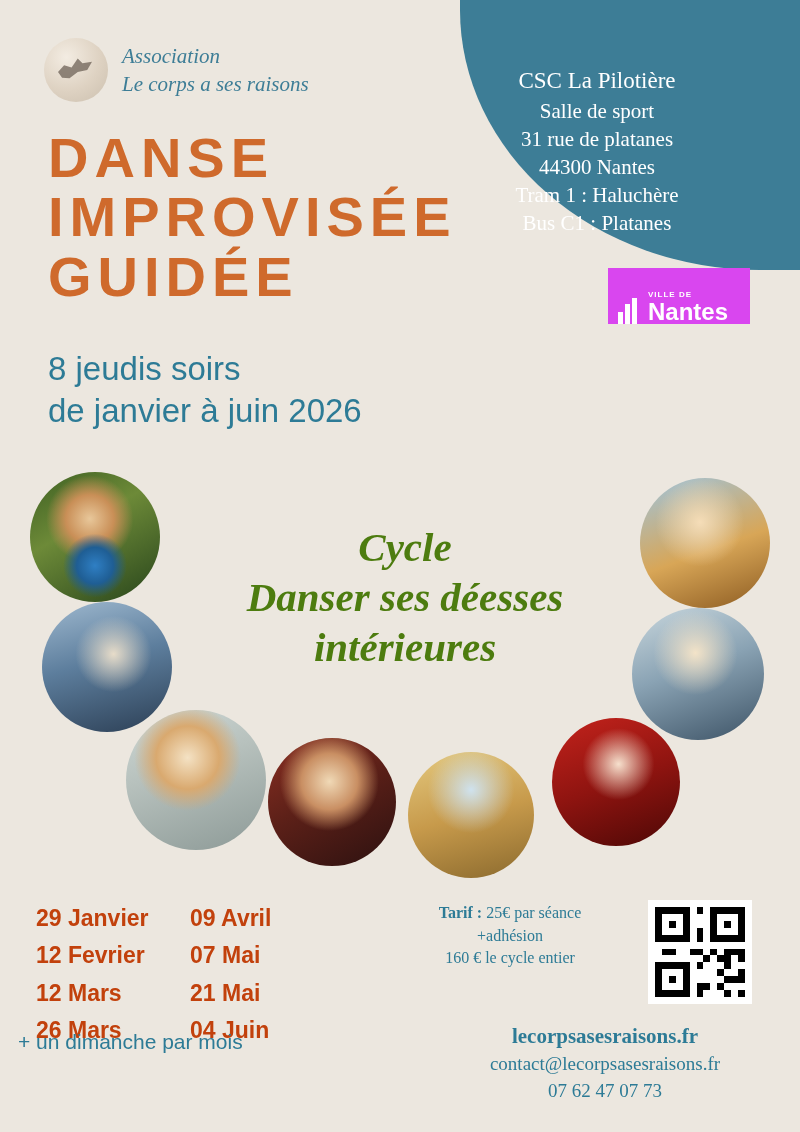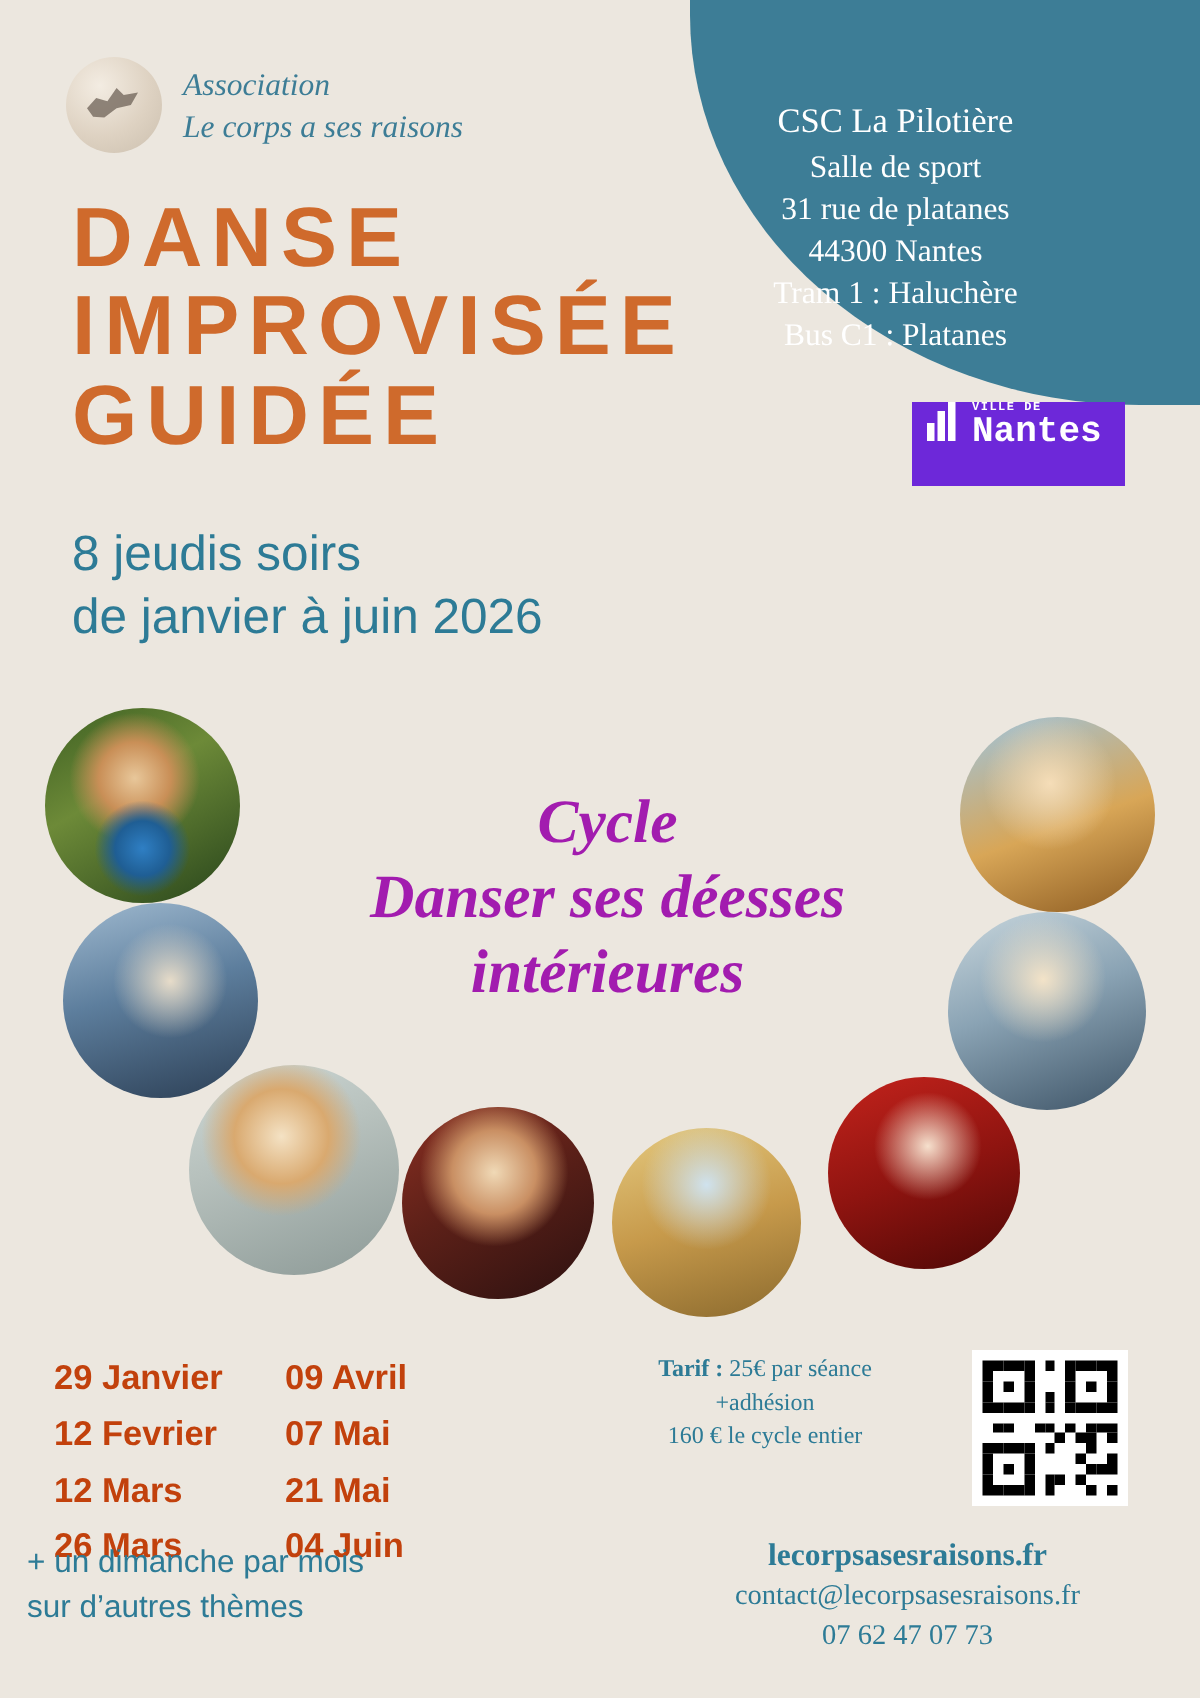--- a/index.html
+++ b/index.html
@@ -92,27 +92,26 @@
     font-size: 33px;
     line-height: 1.28;
     font-weight: 500;
   }
 
   
   .nantes-logo {
     position: absolute;
     top: 268px; left: 608px;
     width: 142px; height: 56px;
-    background: #6d28d9;
+    background: #d946ef;
     display: flex;
-    align-items: flex-start;
+    align-items: flex-end;
     gap: 4px;
     padding-left: 10px;
     z-index: 4;
-    font-family: Liberation Mono, monospace;
   }
   .nantes-logo .bars {
     width: 26px; height: 26px;
     position: relative;
     flex: 0 0 auto;
   }
   .nantes-logo .bars span {
     position: absolute;
     bottom: 0;
     width: 5px;
@@ -137,21 +136,21 @@
     display: block;
     margin-top: 1px;
   }
 
   
   .cycle {
     position: absolute;
     top: 522px; left: 200px;
     width: 410px;
     text-align: center;
-    color: #a21caf;
+    color: #4d7c0f;
     font-family: "Liberation Serif", serif;
     font-weight: bold;
     font-style: italic;
     font-size: 41px;
     line-height: 1.22;
   }
 
   
   .circle {
     position: absolute;
@@ -342,21 +341,20 @@
     <div>
       <div>09 Avril</div>
       <div>07 Mai</div>
       <div>21 Mai</div>
       <div>04 Juin</div>
     </div>
   </div>
 
   <div class="note">
     <div>+ un dimanche par mois</div>
-    <div>sur d’autres thèmes</div>
   </div>
 
   <div class="tarif">
     <div>
       <b>Tarif :</b>
       <span>25€ par séance</span>
     </div>
     <div>+adhésion</div>
     <div>160 € le cycle entier</div>
   </div>

